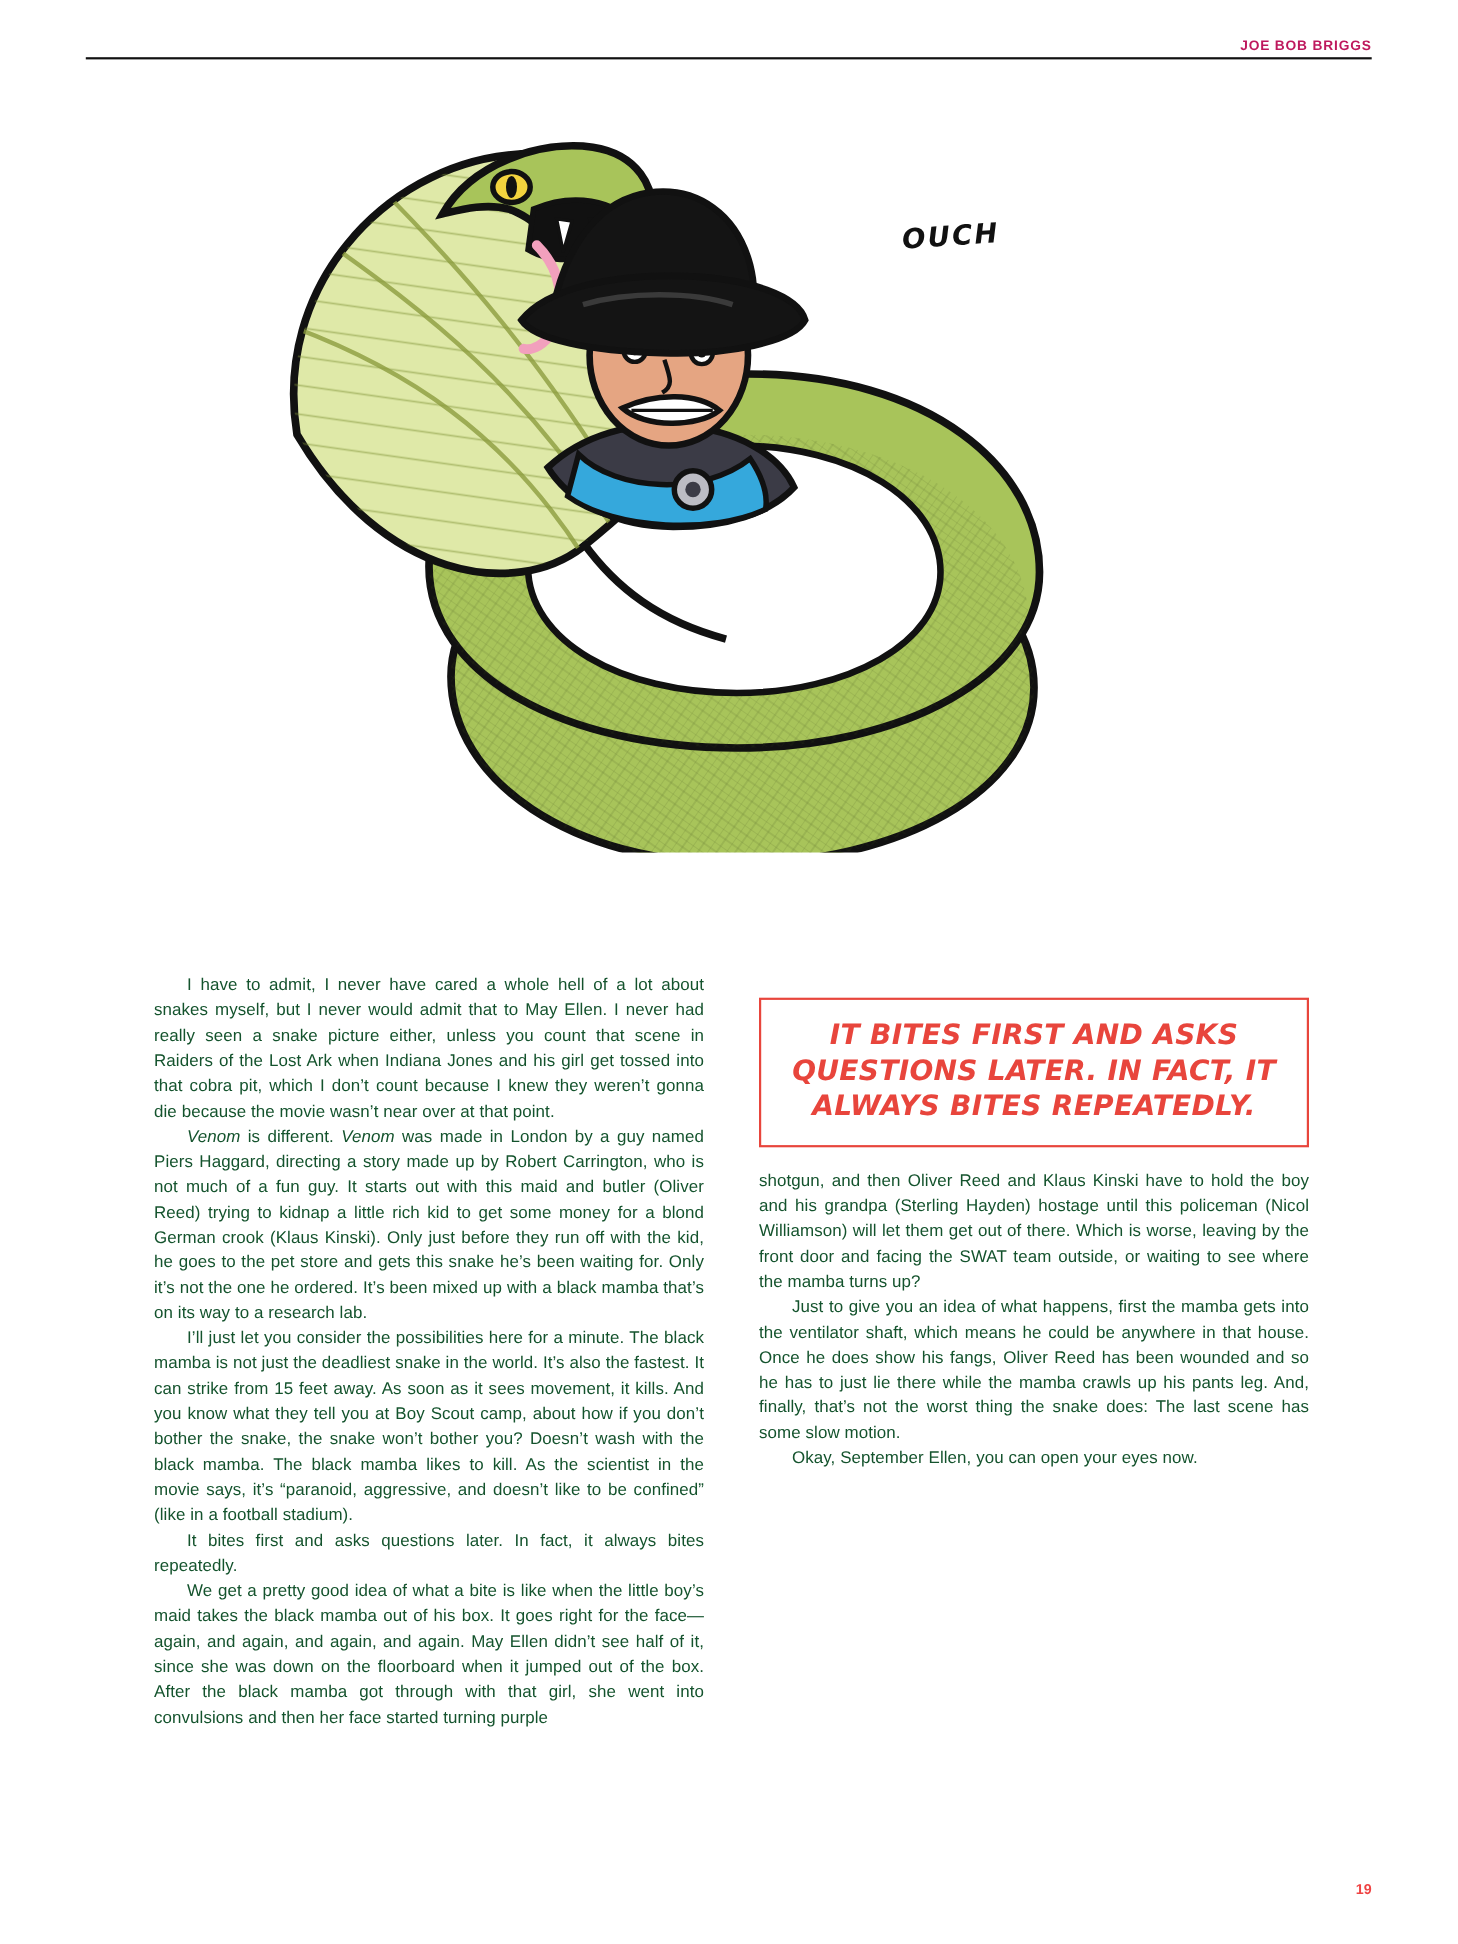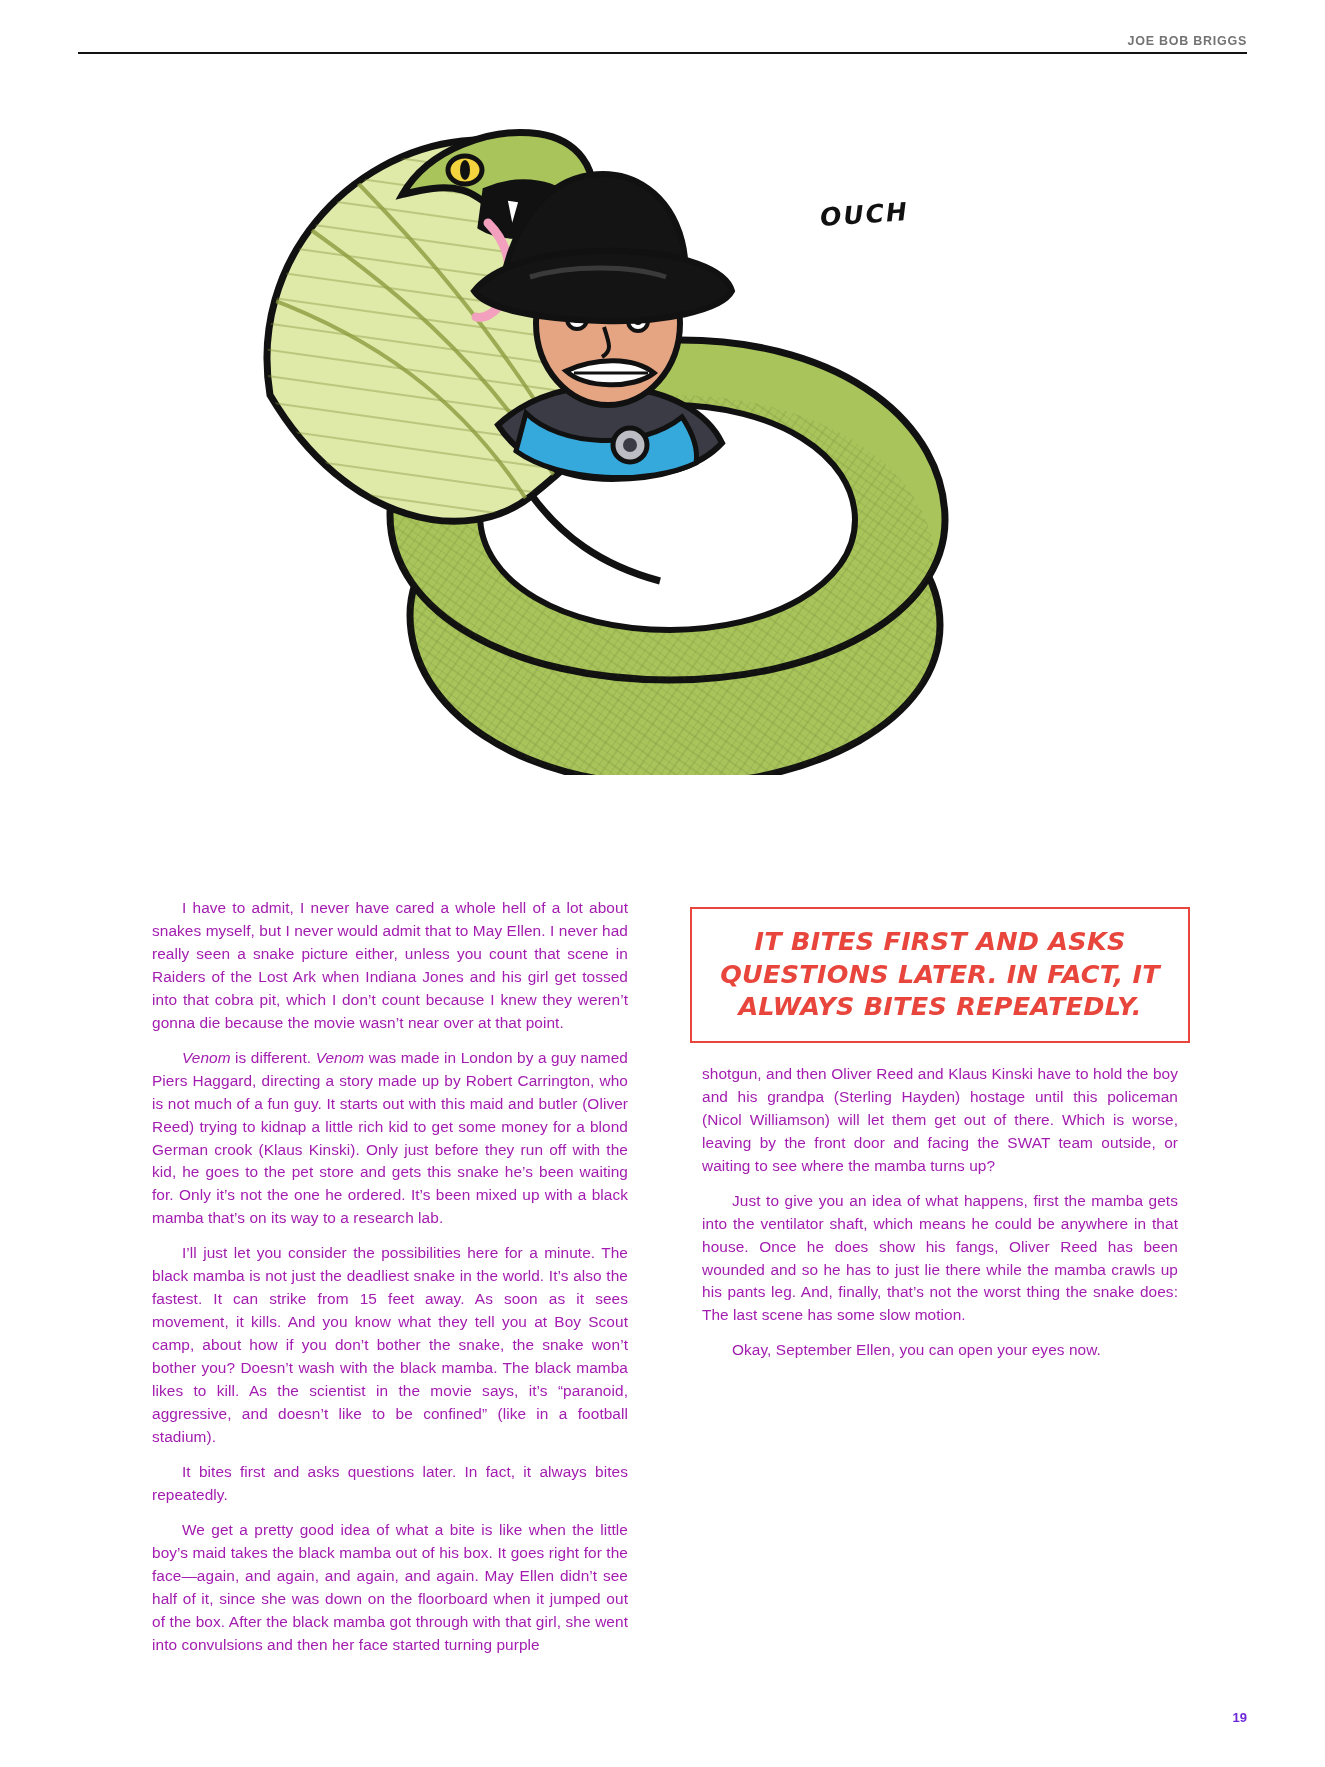--- a/index.html
+++ b/index.html
@@ -29,21 +29,21 @@
     height: 22px;
     border-bottom: 2.5px solid #111111;
   }
   .runhead-text {
     position: absolute;
     right: 0;
     bottom: 4px;
     font-size: 12.5px;
     letter-spacing: 0.06em;
     font-weight: 700;
-    color: #737373;
+    color: #be185d;
   }
 
   
   .illo {
     position: absolute;
     top: 95px;
     left: 230px;
     width: 760px;
     height: 680px;
   }
@@ -71,26 +71,26 @@
   }
   .col {
     position: absolute;
     top: 0;
     width: 500px;
   }
   .col-left  { left: 0; }
   .col-right { left: 550px; }
 
   p {
-    margin: 12px;
+    margin: 0;
     font-size: 15.4px;
     line-height: 1.49;
     text-align: justify;
     text-indent: 30px;
-    color: #a21caf;
+    color: #14532d;
     letter-spacing: 0.005em;
   }
   p.noindent { text-indent: 0; }
   em { }
 
   
   .pullquote {
     margin: 22px 0 20px 0;
     border: 2.2px solid #e8453c;
     padding: 16px 14px 18px 14px;
@@ -107,21 +107,21 @@
     text-transform: uppercase;
   }
 
   
   .folio {
     position: absolute;
     right: 78px;
     bottom: 42px;
     font-size: 13px;
     font-weight: 700;
-    color: #6d28d9;
+    color: #ef4444;
   }
 </style>
 </head>
 <body>
 
 <div class="page">
 
   <div class="runhead">
     <div class="runhead-text">JOE BOB BRIGGS</div>
   </div>

